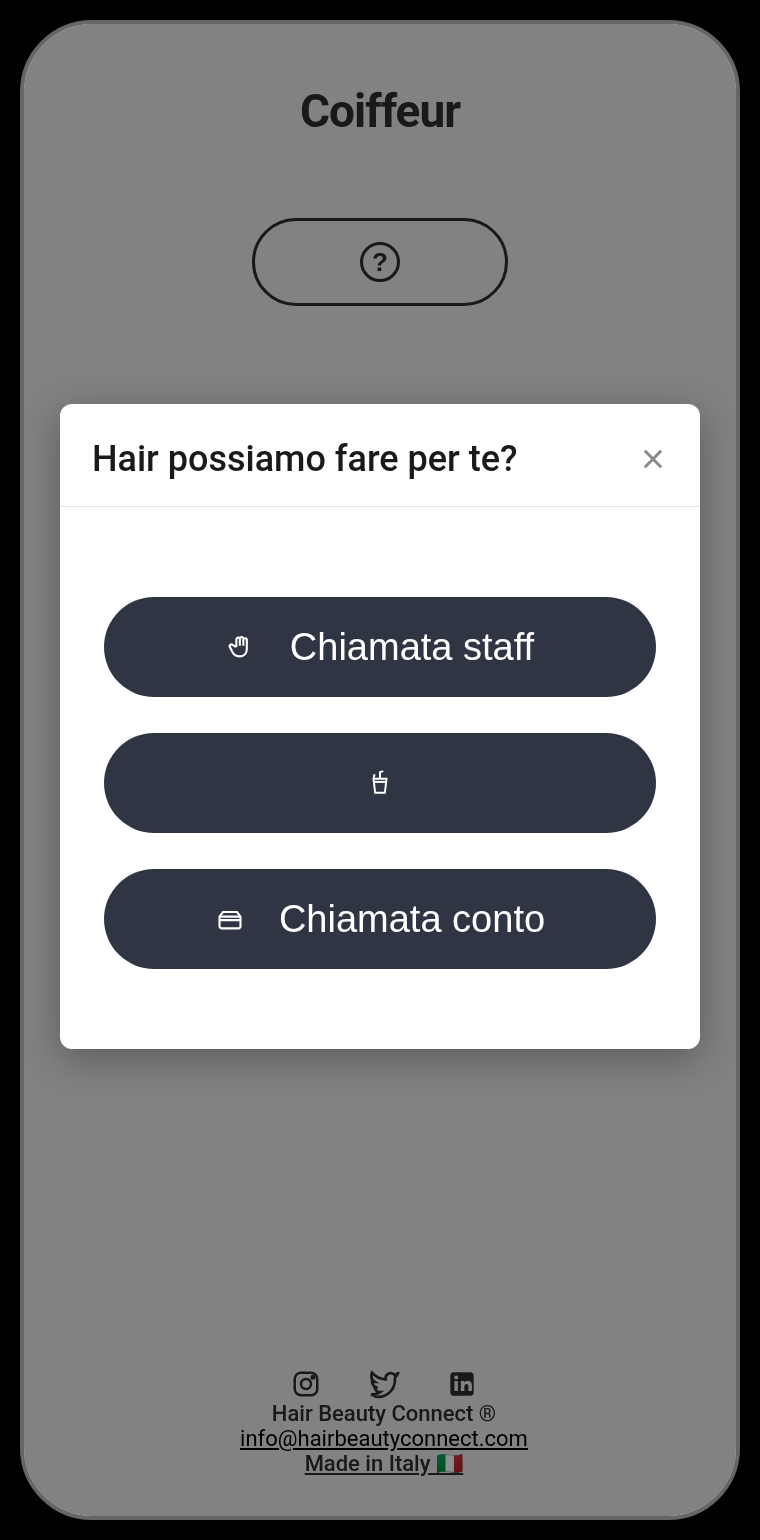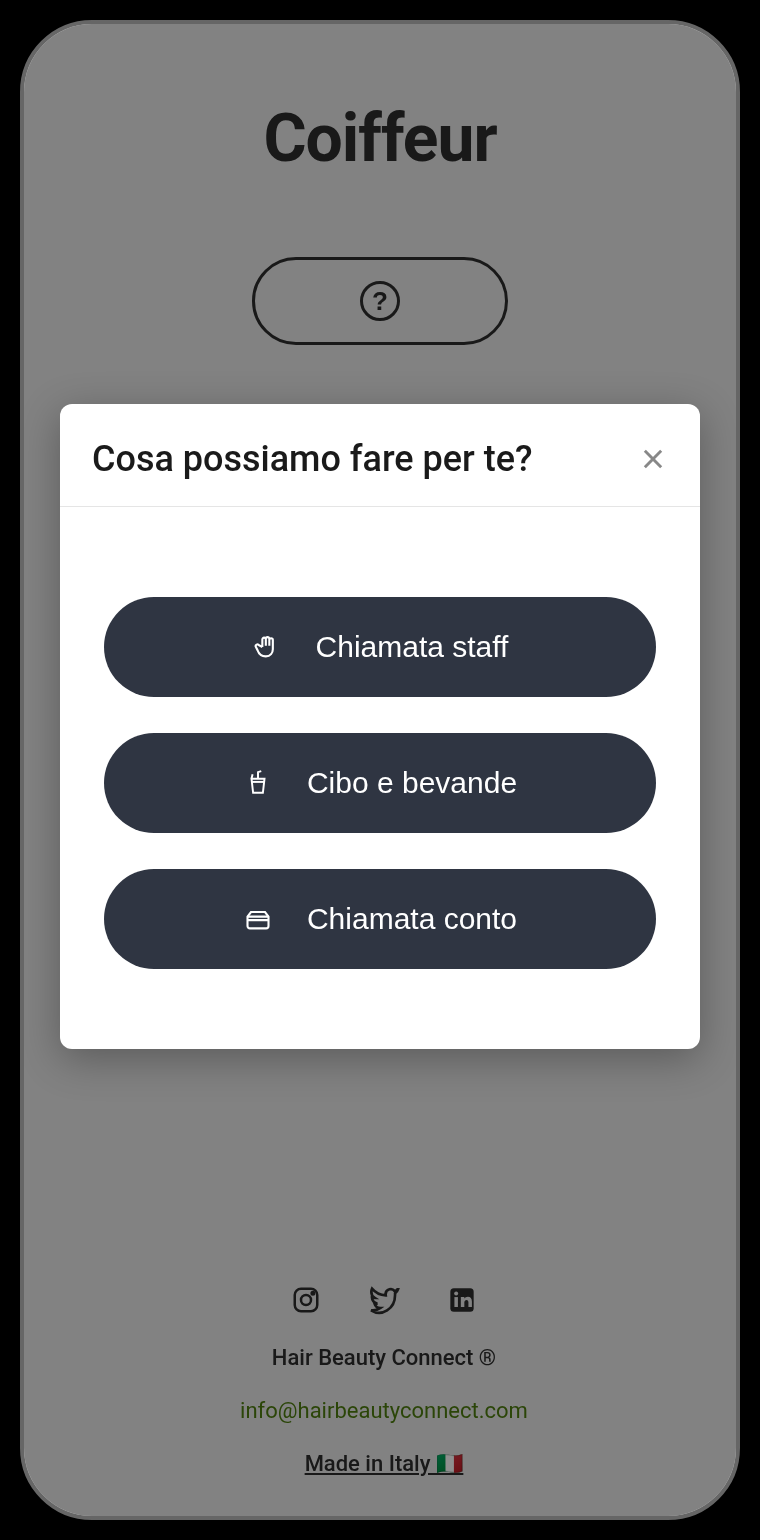--- a/index.html
+++ b/index.html
@@ -26,24 +26,24 @@
   .screen {
     position: absolute;
     inset: 0;
     background: #e8e8e8;
     display: flex;
     flex-direction: column;
     align-items: center;
   }
 
   .title {
-    font-size: 66px;
+    font-size: 46px;
     font-weight: 700;
     color: #2d2d2d;
-    margin-top: 76px;
+    margin-top: 60px;
     letter-spacing: -1px;
     text-align: center;
   }
 
   .pill-row {
     display: flex;
     gap: 24px;
     margin-top: 80px;
   }
   .pill {
@@ -72,32 +72,31 @@
   }
 
   .footer {
     position: absolute;
     bottom: 40px;
     left: 8px;
     right: 0;
     display: flex;
     flex-direction: column;
     align-items: center;
-    gap: 28px;
     font-size: 24px;
     color: #2d2d2d;
   }
   .socials {
     display: flex;
     gap: 44px;
     align-items: center;
   }
   .social-icon { width: 34px; height: 34px; display: flex; align-items: center; justify-content: center; }
   .brand-line { font-size: 22px; font-weight: 500; }
-  .email { font-size: 22px; color: #4d7c0f; }
+  .email { font-size: 22px; text-decoration: underline; color: #000000; }
   .made-in { font-size: 22px; font-weight: 500; text-decoration: underline; }
 
   
   .overlay {
     position: absolute;
     inset: 0;
     background: rgba(0,0,0,0.44);
     display: flex;
     align-items: flex-start;
     justify-content: center;
@@ -140,21 +139,21 @@
   .modal-btn {
     width: 100%;
     height: 100px;
     background: #2f3542;
     border-radius: 50px;
     display: flex;
     align-items: center;
     justify-content: center;
     gap: 34px;
     color: #fff;
-    font-size: 30px;
+    font-size: 38px;
     font-weight: 400;
     border: none;
   }
   .modal-btn-icon {
     width: 30px;
     height: 30px;
     display: flex;
     align-items: center;
     justify-content: center;
   }
@@ -198,21 +197,21 @@
           </span>
         </div>
         <div class="brand-line">Hair Beauty Connect ®</div>
         <a class="email">info@hairbeautyconnect.com</a>
         <div class="made-in">Made in Italy 🇮🇹</div>
       </div>
 
       <div class="overlay">
         <div class="modal">
           <div class="modal-header">
-            <div class="modal-title">Cosa possiamo fare per te?</div>
+            <div class="modal-title">Hair possiamo fare per te?</div>
             <div class="close-x">
               <svg viewBox="0 0 24 24" width="28" height="28" stroke="#888" stroke-width="2.5" fill="none">
                   <path d="M5 5l14 14M19 5L5 19"></path>
                 </svg>
             </div>
           </div>
           <div class="modal-body">
 
             <button class="modal-btn">
               <span class="modal-btn-icon">
@@ -223,21 +222,20 @@
               <span>Chiamata staff</span>
             </button>
 
             <button class="modal-btn">
               <span class="modal-btn-icon">
                 <svg viewBox="0 0 24 24" width="26" height="26" fill="none" stroke="#fff" stroke-width="1.8">
                     <path d="M6 8h12l-1.5 13H7.5L6 8zm0 0l1-4m5 4V2l3-1"></path>
                     <path d="M6.3 11h11.4"></path>
                   </svg>
               </span>
-              <span>Cibo e bevande</span>
             </button>
 
             <button class="modal-btn">
               <span class="modal-btn-icon">
                 <svg viewBox="0 0 24 24" width="28" height="28" fill="none" stroke="#fff" stroke-width="1.8">
                     <path d="M3 10l3-4h12l3 4v8a2 2 0 01-2 2H5a2 2 0 01-2-2v-8z"></path>
                     <path d="M3 10h18M3 13h18"></path>
                   </svg>
               </span>
               <span>Chiamata conto</span>

